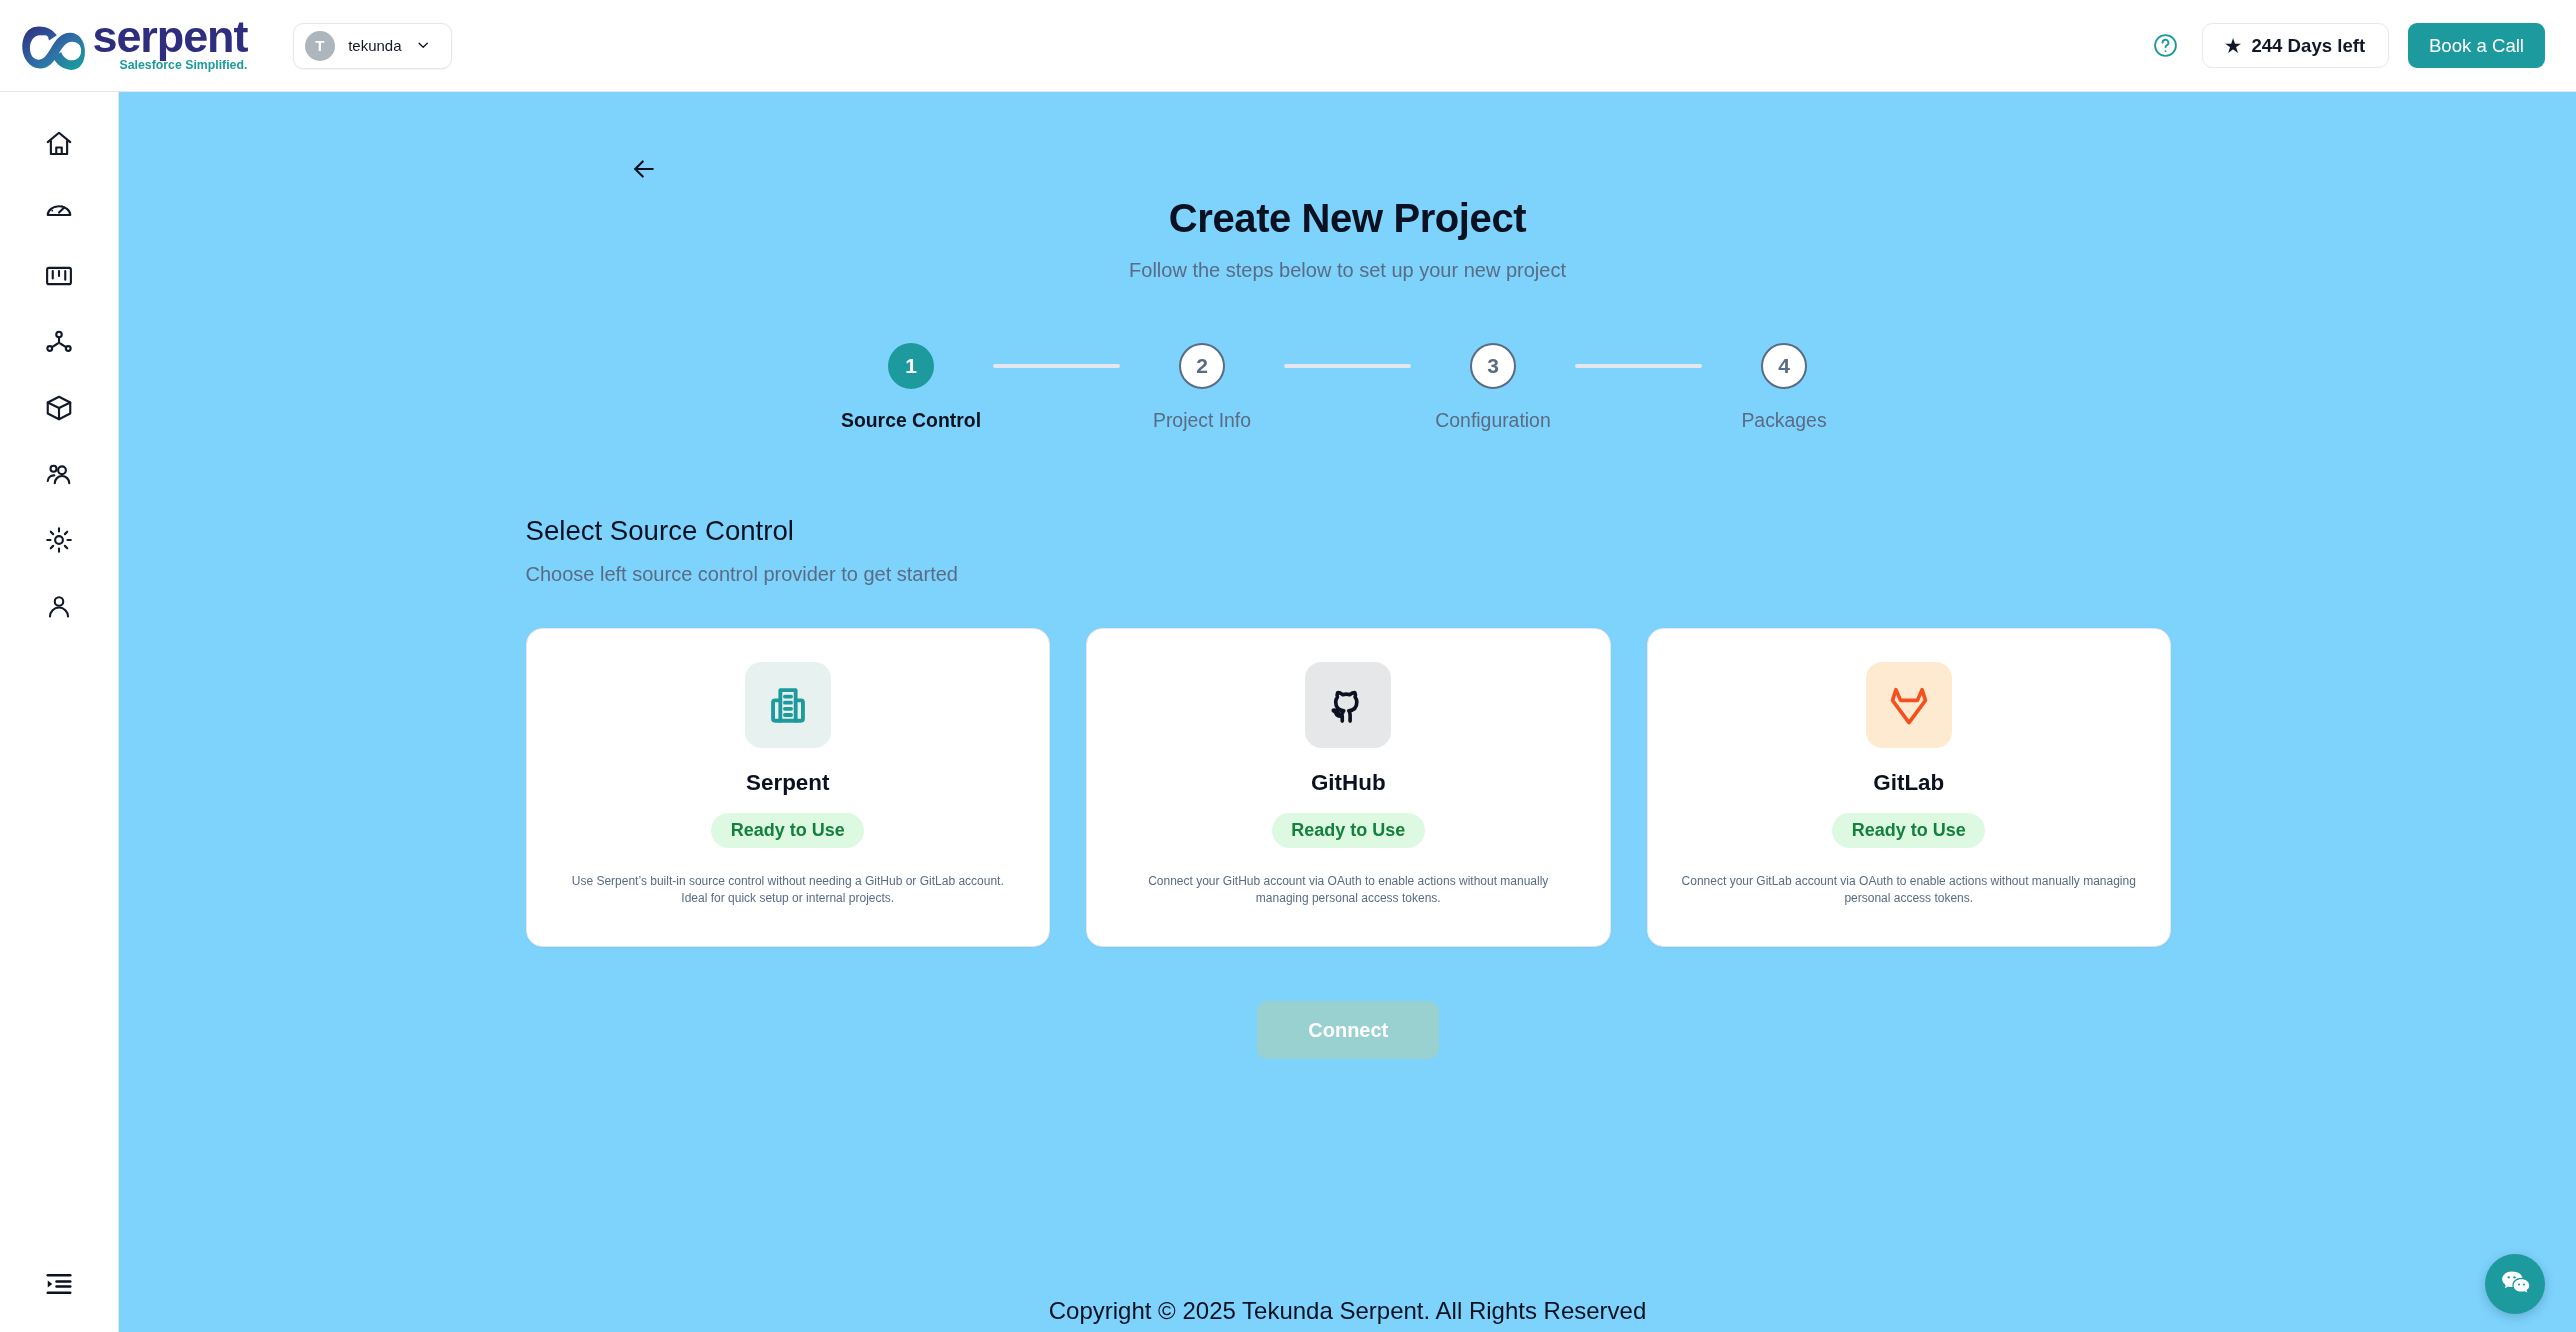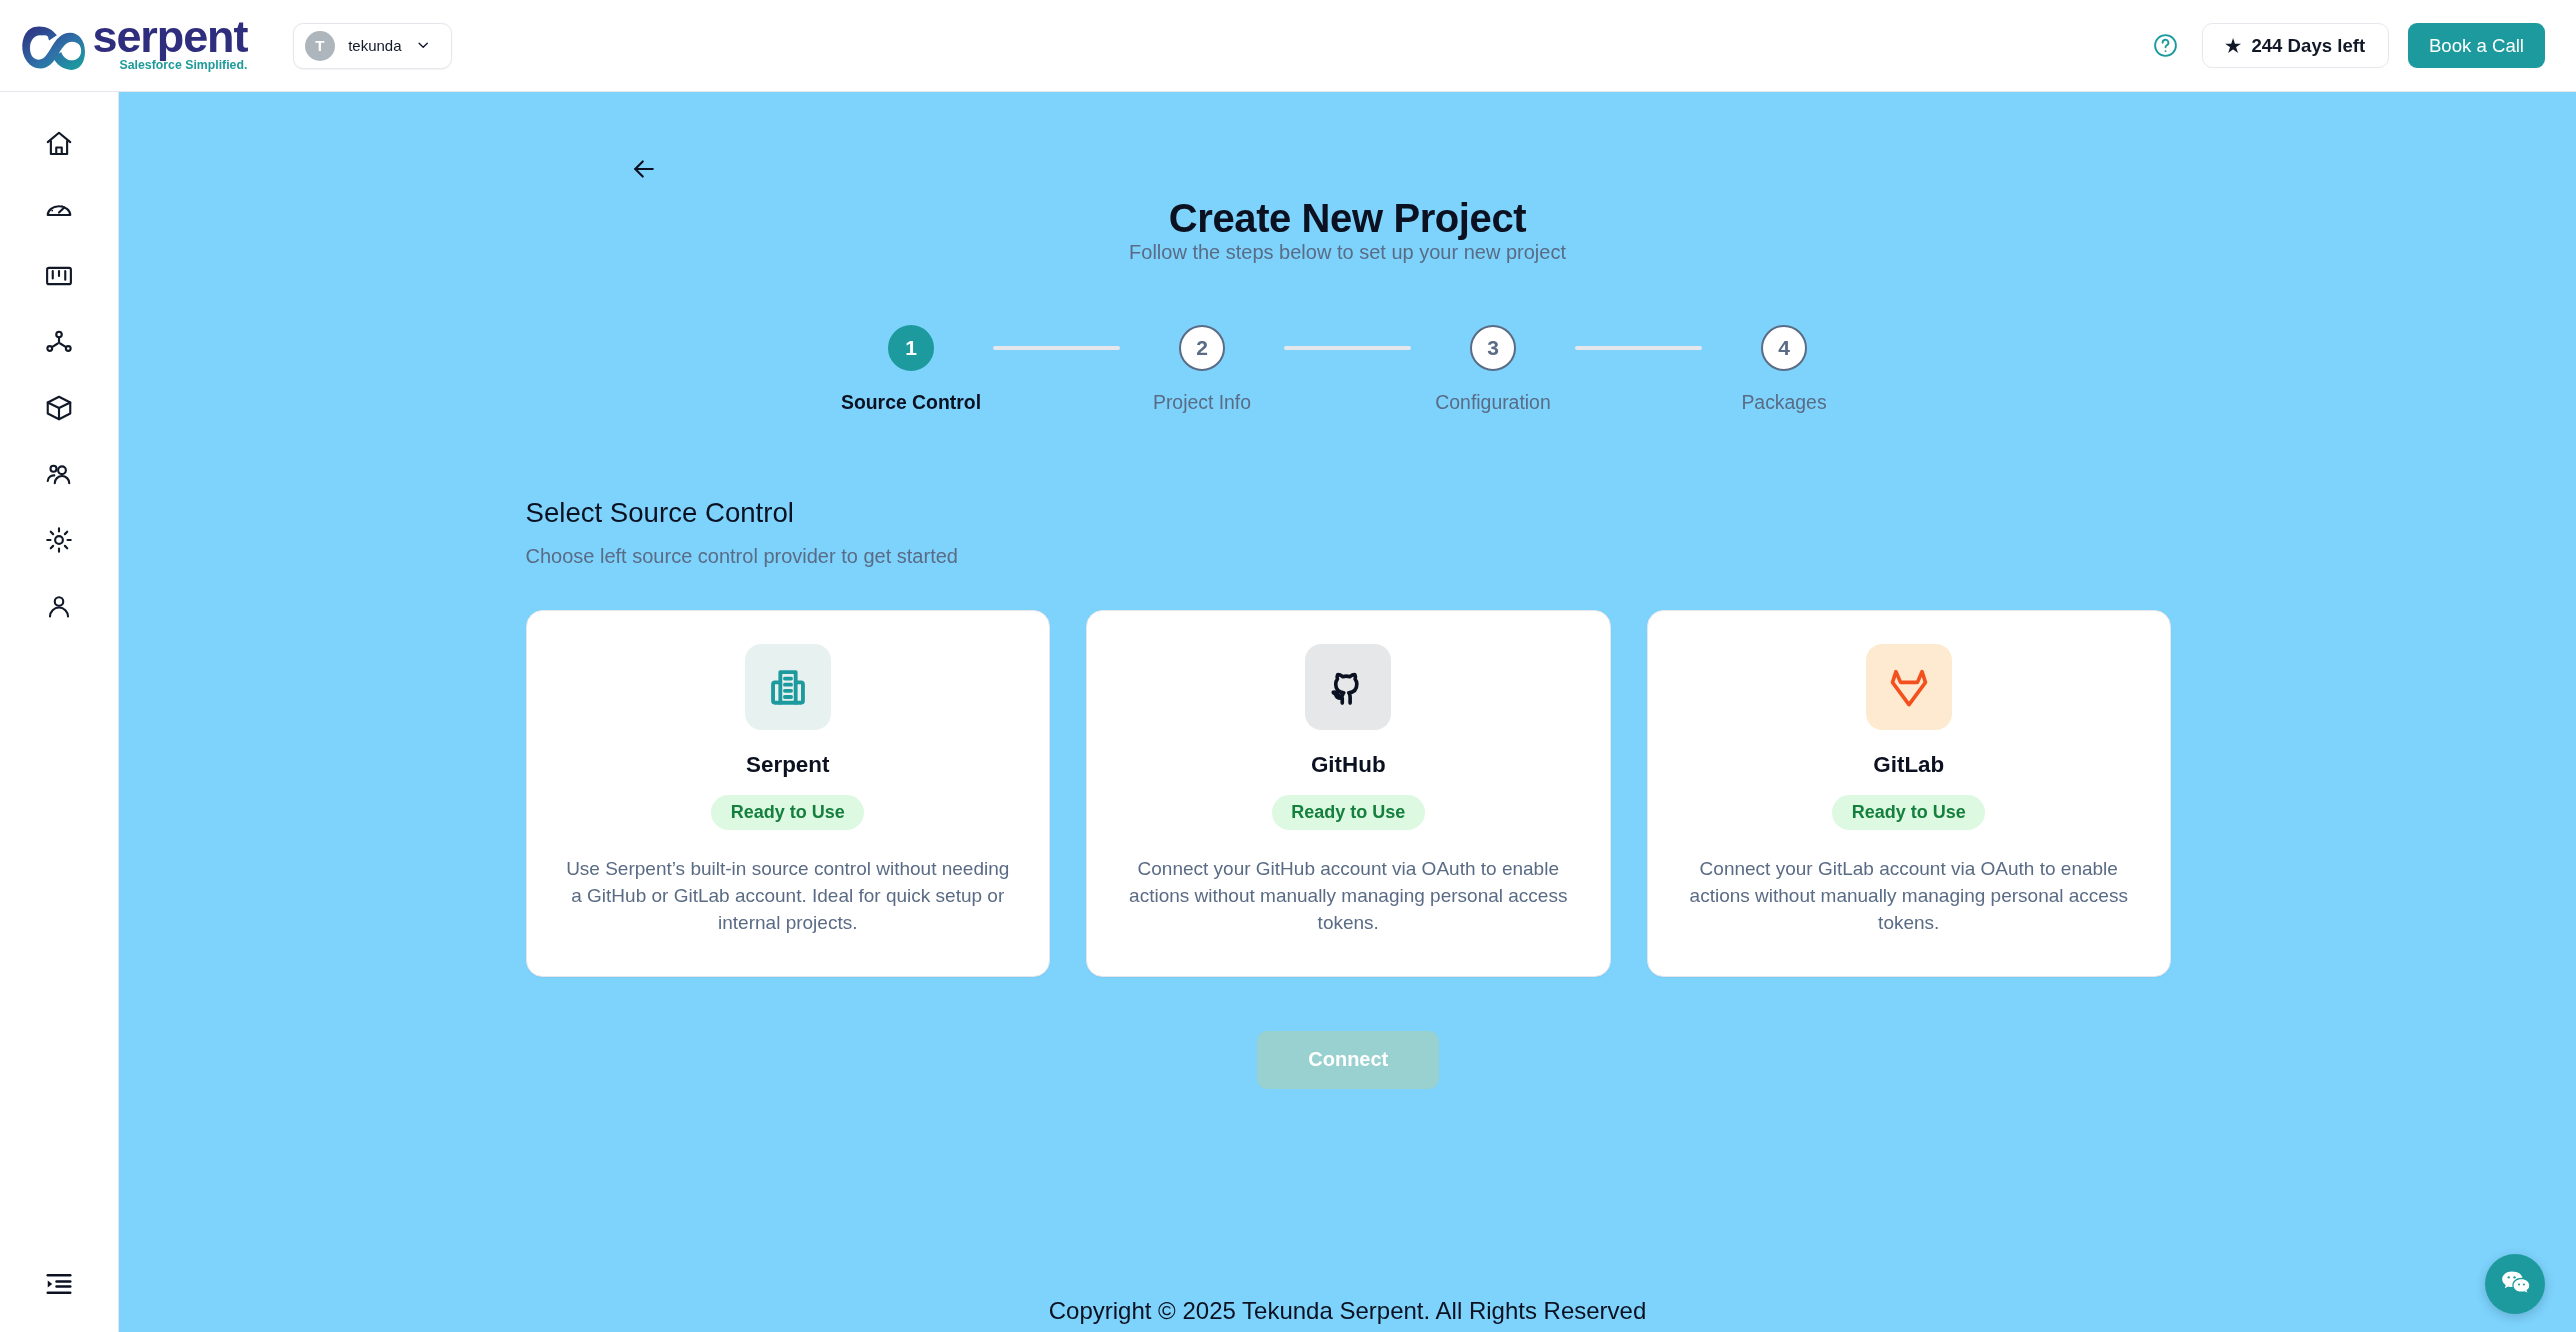--- a/index.html
+++ b/index.html
@@ -94,21 +94,21 @@
     overflow: hidden;
   }
   .back-row { padding: 57px 0 0 505px; }
   .back-btn { width: 39px; height: 39px; display: flex; align-items: center; justify-content: center; cursor: pointer; }
   .back-btn svg { width: 30px; height: 30px; }
 
   .page-title {
     text-align: center; font-size: 40px; font-weight: bold;
     color: #0b1120; letter-spacing: -0.4px; margin-top: 7.5px;
   }
-  .page-sub { text-align: center; font-size: 20px; color: #5a6b85; }
+  .page-sub { text-align: center; font-size: 20px; color: #5a6b85; margin-top: 18px; }
 
   
   .stepper {
     margin-top: 61px;
     display: flex; align-items: flex-start; justify-content: center;
   }
   .step { display: flex; flex-direction: column; align-items: center; width: 164px; }
   .step-circle {
     width: 46px; height: 46px; border-radius: 50%;
     display: flex; align-items: center; justify-content: center;
@@ -148,21 +148,21 @@
   .ic-gitlab  { background: #fdead0; }
   .card-name { margin-top: 22.4px; font-size: 22.4px; font-weight: bold; color: #0b1120; }
   .badge {
     margin-top: 17px;
     padding: 6.7px 19.4px; border-radius: 745px;
     background: #ddf9e2; color: #15803d;
     font-size: 18px; font-weight: bold;
   }
   .card-desc {
     margin-top: 25px; text-align: center;
-    font-size: 19px; line-height: 1.44; color: #5a6b85;
+    font-size: 12px; line-height: 1.44; color: #5a6b85;
   }
 
   .connect-row { display: flex; justify-content: center; margin-top: 54px; }
   .connect-btn {
     width: 182px; height: 58px; border: none; border-radius: 10.4px;
     background: #99d0d0; color: #ffffff;
     font-size: 20px; font-weight: 600; font-family: inherit;
     cursor: not-allowed;
   }
 

